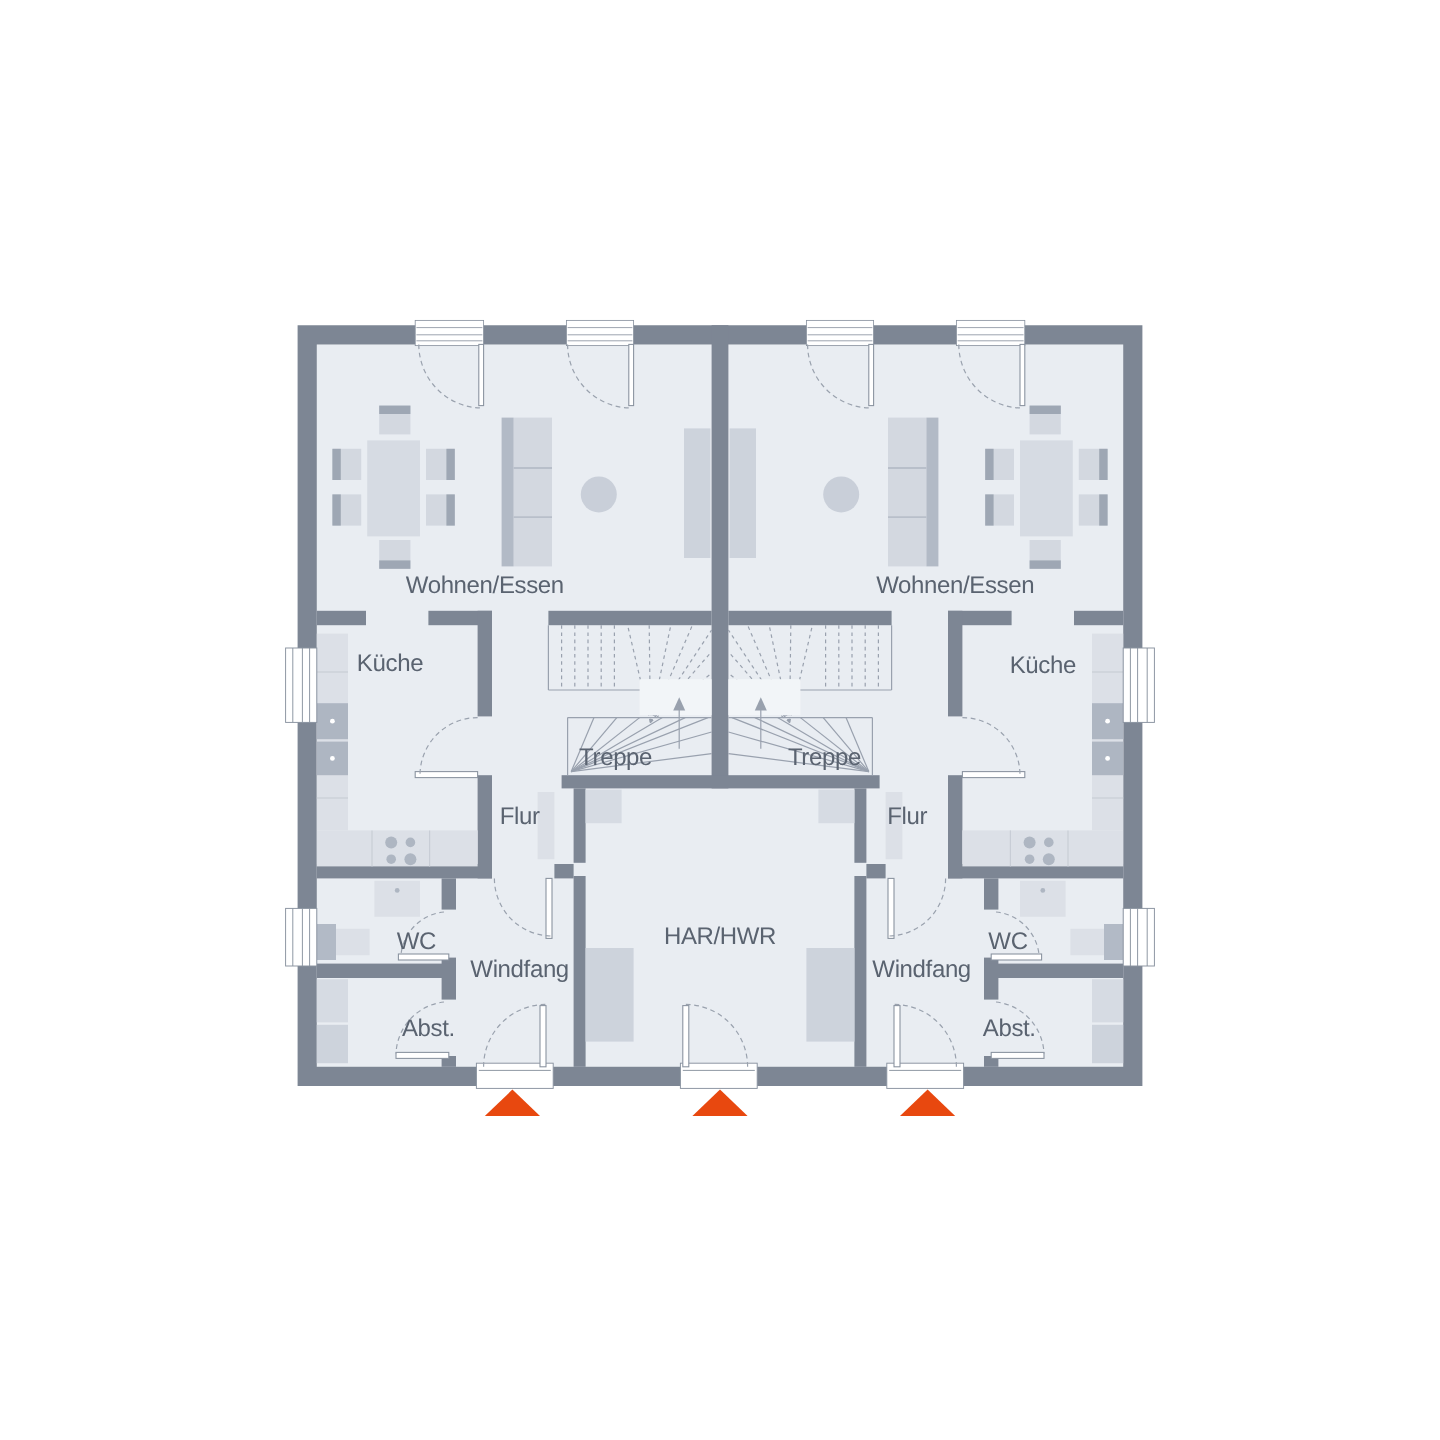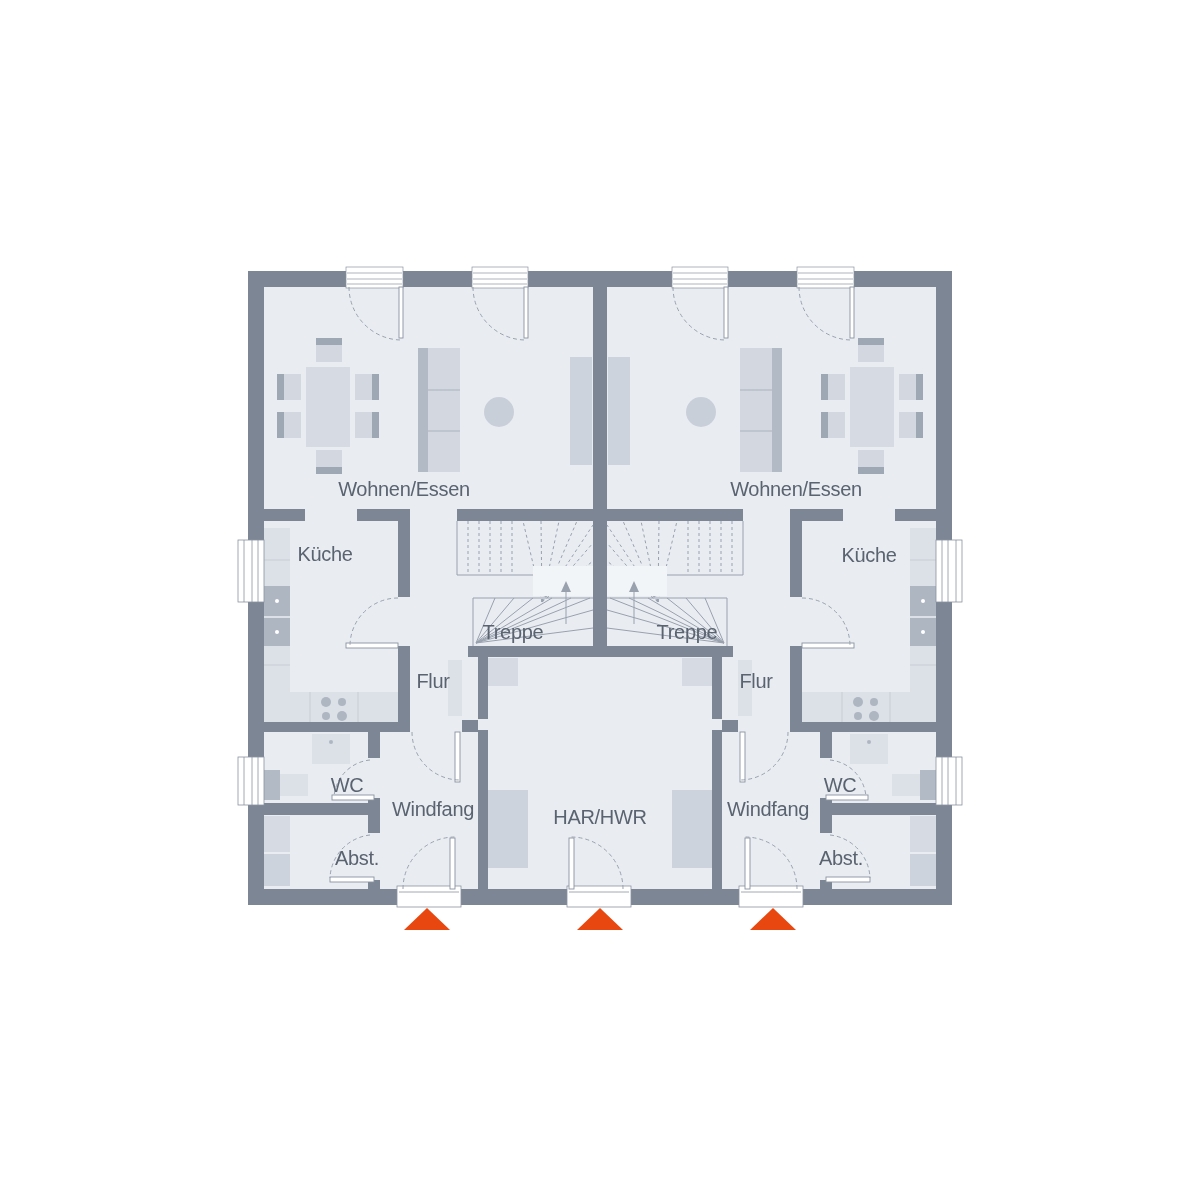--- a/index.html
+++ b/index.html
@@ -315,21 +315,21 @@
 </svg>
 
 <div class="room-label" style="left:404px;top:489px">Wohnen/Essen</div>
 <div class="room-label" style="left:796px;top:489px">Wohnen/Essen</div>
 <div class="room-label" style="left:325px;top:554px">Küche</div>
 <div class="room-label" style="left:869px;top:555px">Küche</div>
 <div class="room-label" style="left:513px;top:632px">Treppe</div>
 <div class="room-label" style="left:687px;top:632px">Treppe</div>
 <div class="room-label" style="left:433px;top:681px">Flur</div>
 <div class="room-label" style="left:756px;top:681px">Flur</div>
-<div class="room-label" style="left:600px;top:817px">HAR/HWR</div>
+<div class="room-label" style="left:600px;top:781px">HAR/HWR</div>
 <div class="room-label" style="left:347px;top:785px">WC</div>
 <div class="room-label" style="left:840px;top:785px">WC</div>
 <div class="room-label" style="left:433px;top:809px">Windfang</div>
 <div class="room-label" style="left:768px;top:809px">Windfang</div>
 <div class="room-label" style="left:357px;top:858px">Abst.</div>
 <div class="room-label" style="left:841px;top:858px">Abst.</div>
 
 </div>
 
 </body></html>

